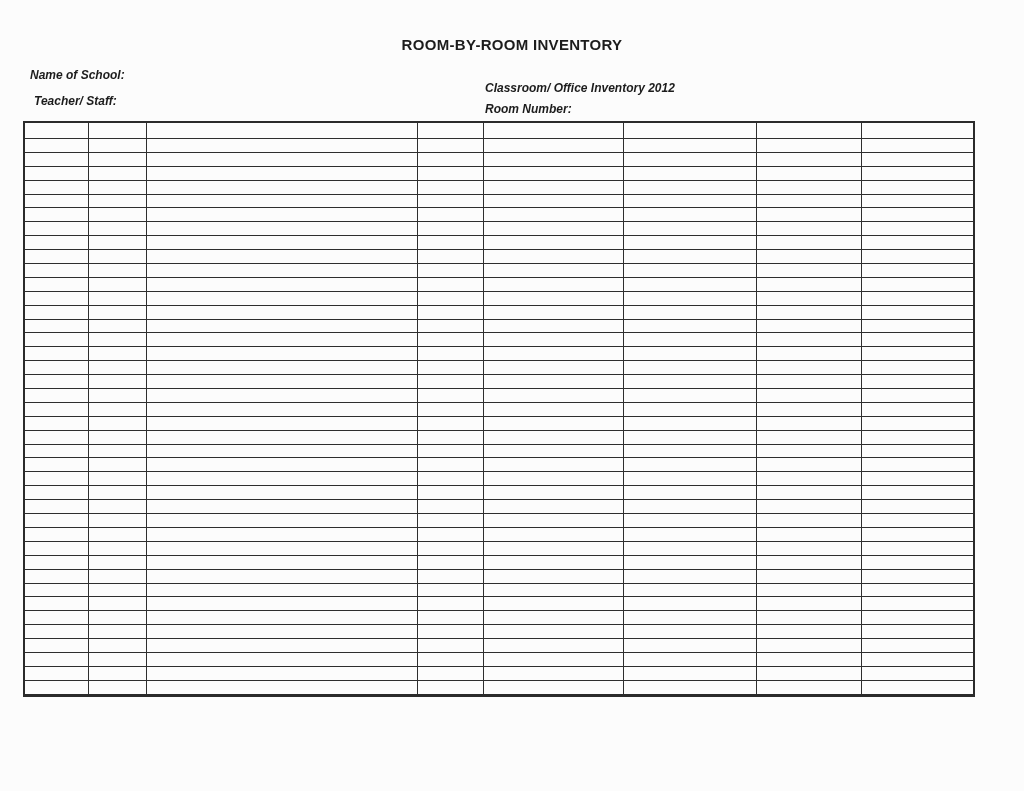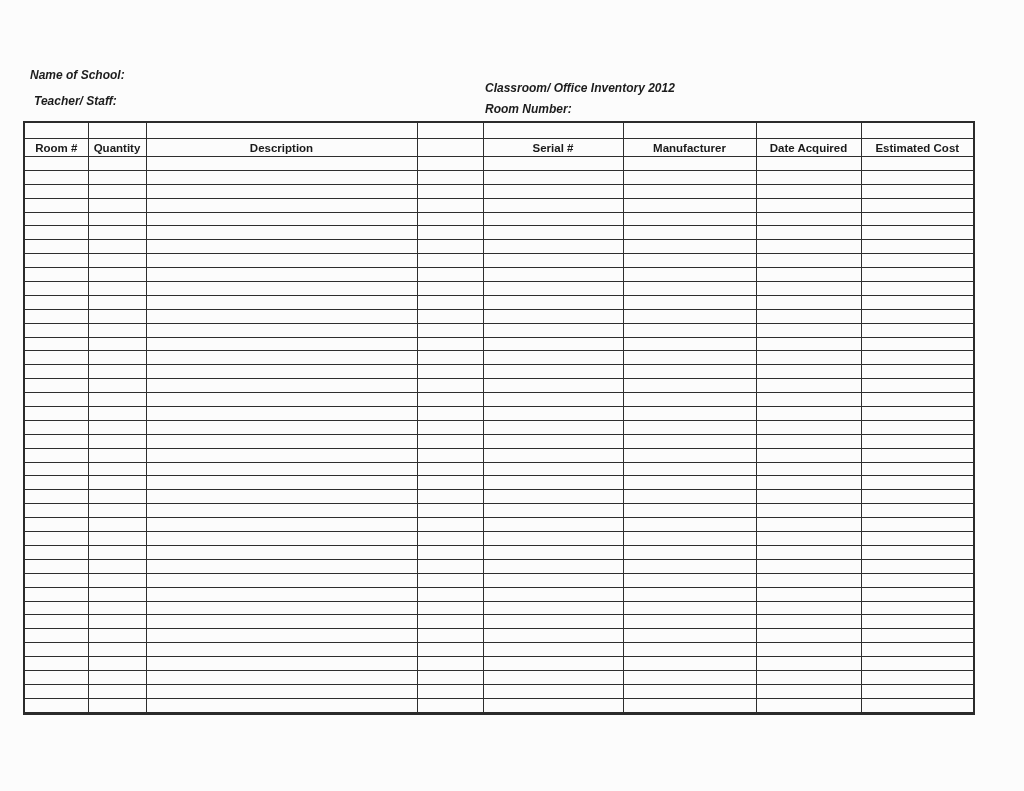--- a/index.html
+++ b/index.html
@@ -83,20 +83,21 @@
     white-space: nowrap;
     color: #1a1a1a;
   }
   tr.data-row td { height: 12.9px; }
 </style>
 </head>
 <body>
 
 <div class="page">
 
+  <div class="doc-title">ROOM-BY-ROOM INVENTORY</div>
 
   <div class="form-label lbl-school">Name of School:</div>
 
   <div class="form-label lbl-classinv">Classroom/ Office Inventory 2012</div>
 
   <div class="form-label lbl-teacher">Teacher/ Staff:</div>
   <div class="form-label lbl-roomnum">Room Number:</div>
 
   <table class="inventory">
     <colgroup>
@@ -113,30 +114,20 @@
       <tr class="spacer-row">
         <td></td>
         <td></td>
         <td></td>
         <td></td>
         <td></td>
         <td></td>
         <td></td>
         <td></td>
       </tr>
-      <tr class="header-row">
-        <th>Room #</th>
-        <th>Quantity</th>
-        <th>Description</th>
-        <th></th>
-        <th>Serial #</th>
-        <th>Manufacturer</th>
-        <th>Date Acquired</th>
-        <th>Estimated Cost</th>
-      </tr>
     </thead>
     <tbody>
 
     <tr class="data-row">
           <td></td>
           <td></td>
           <td></td>
           <td></td>
           <td></td>
           <td></td>

